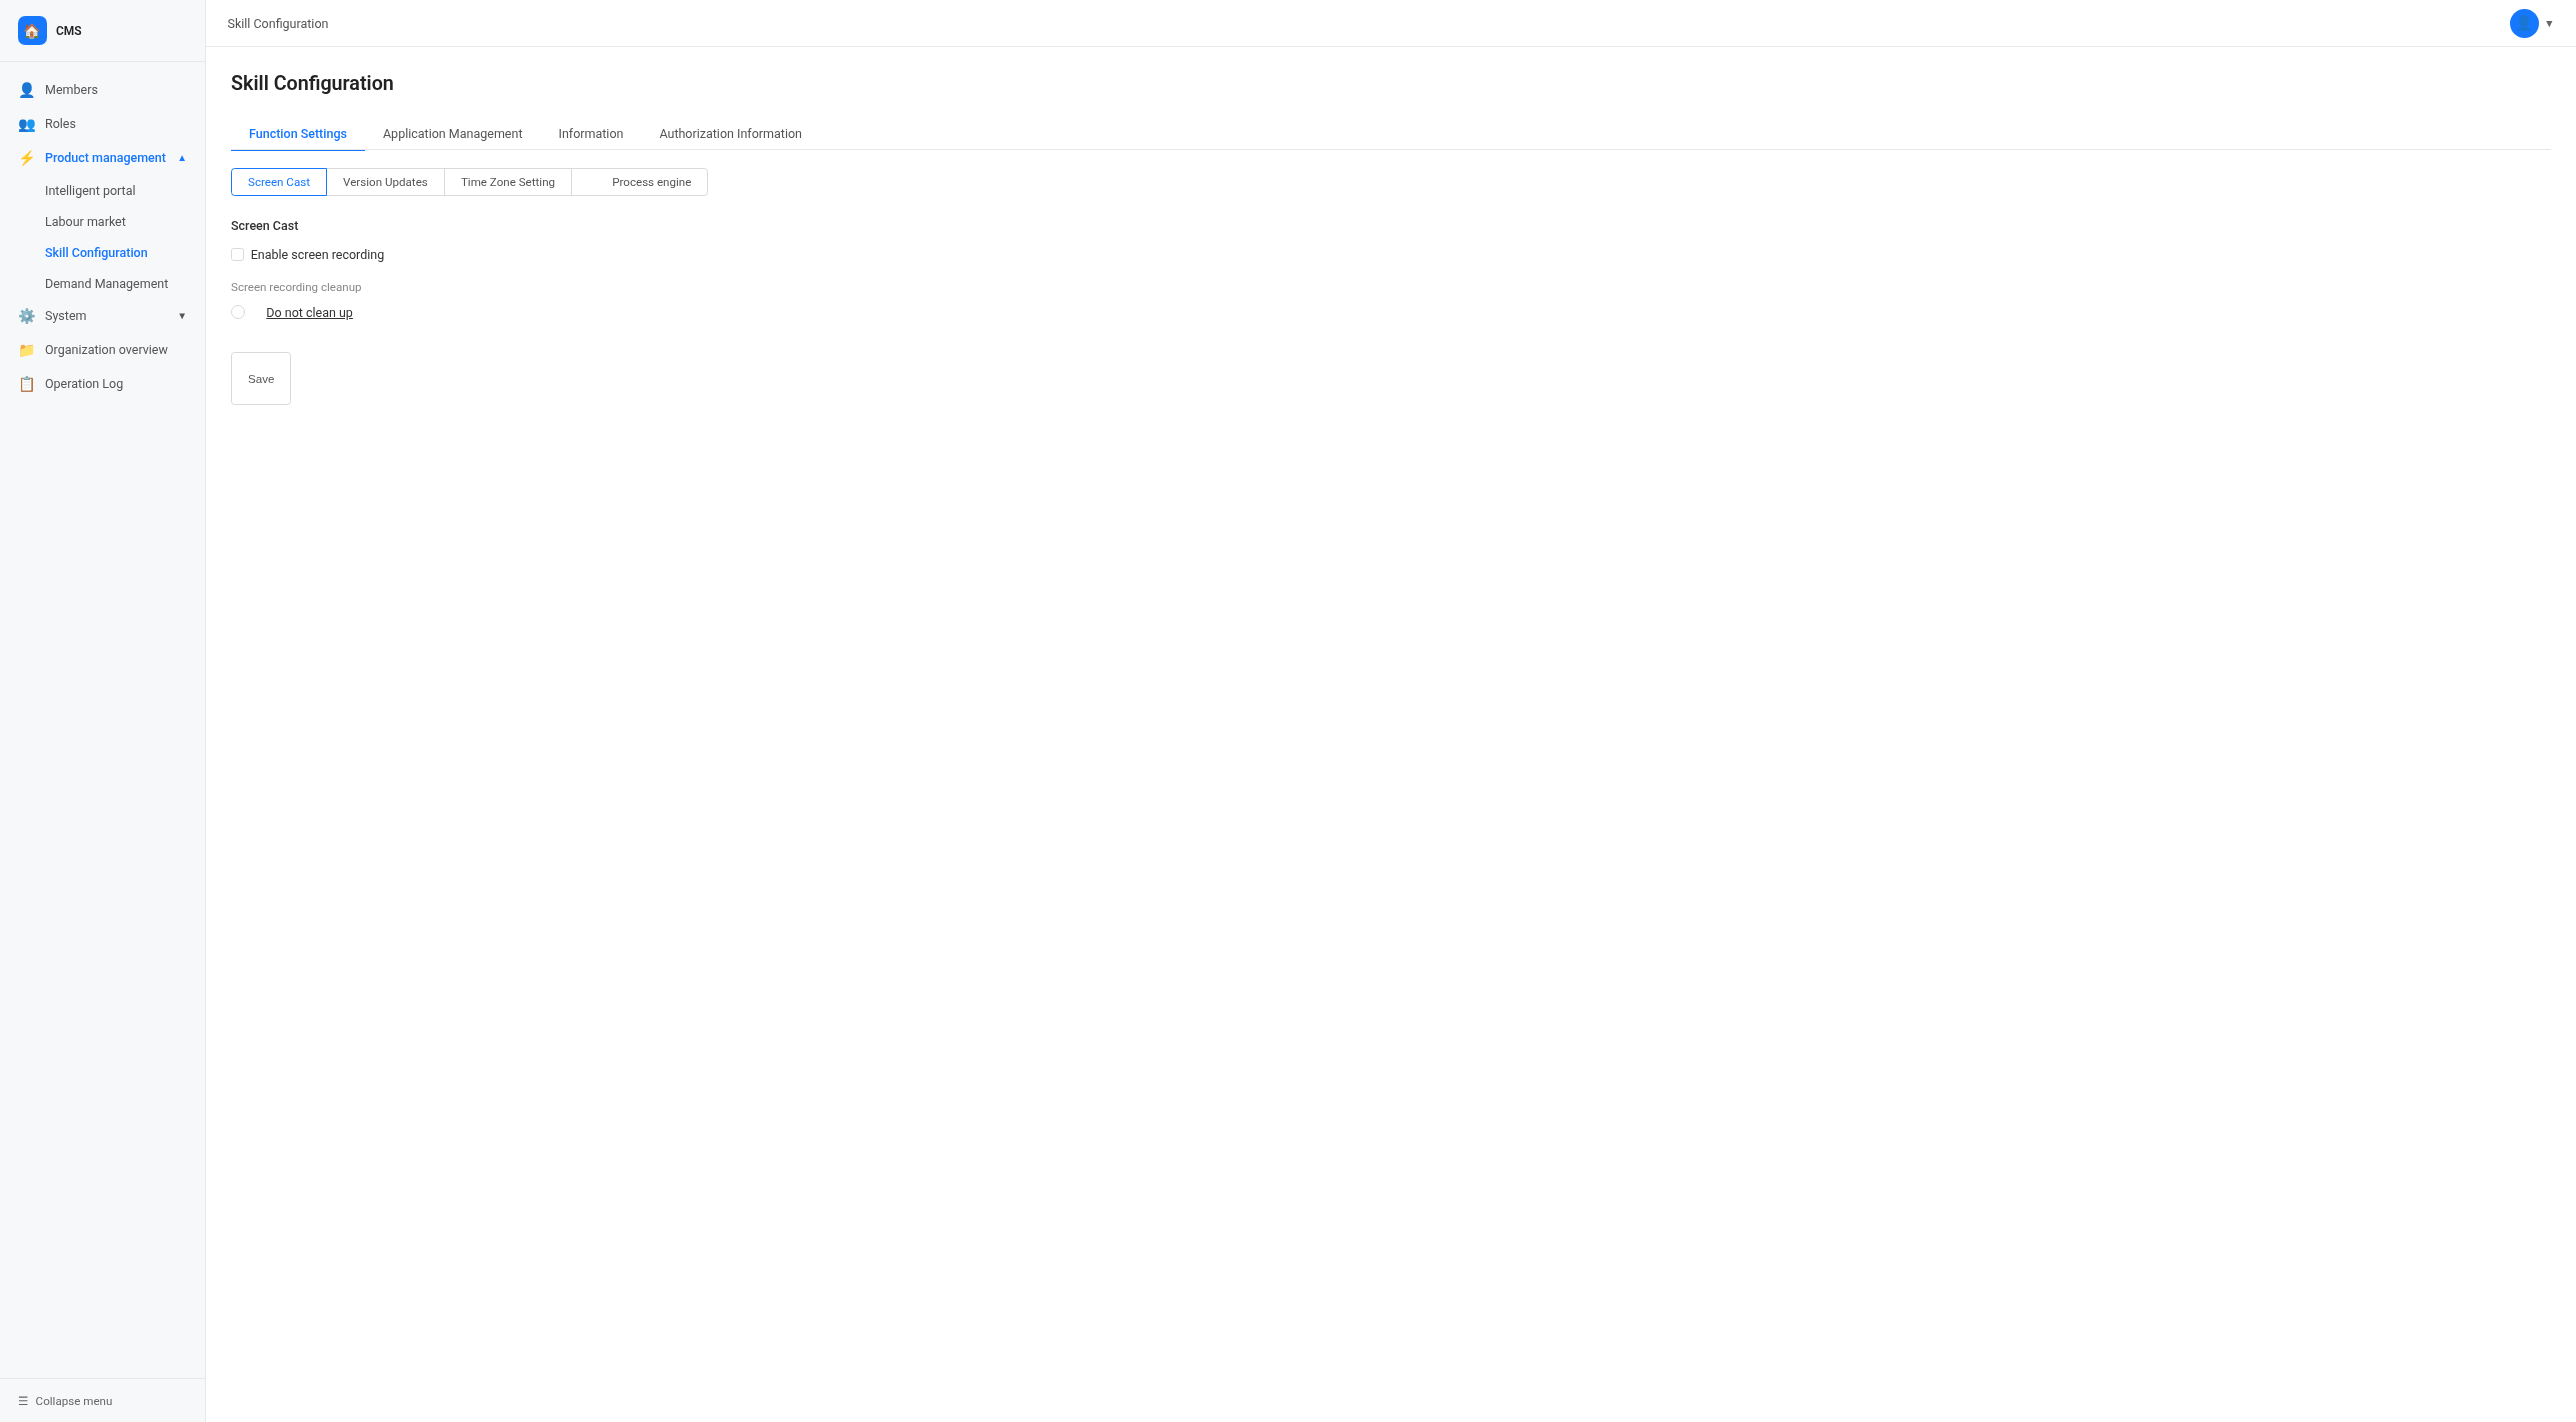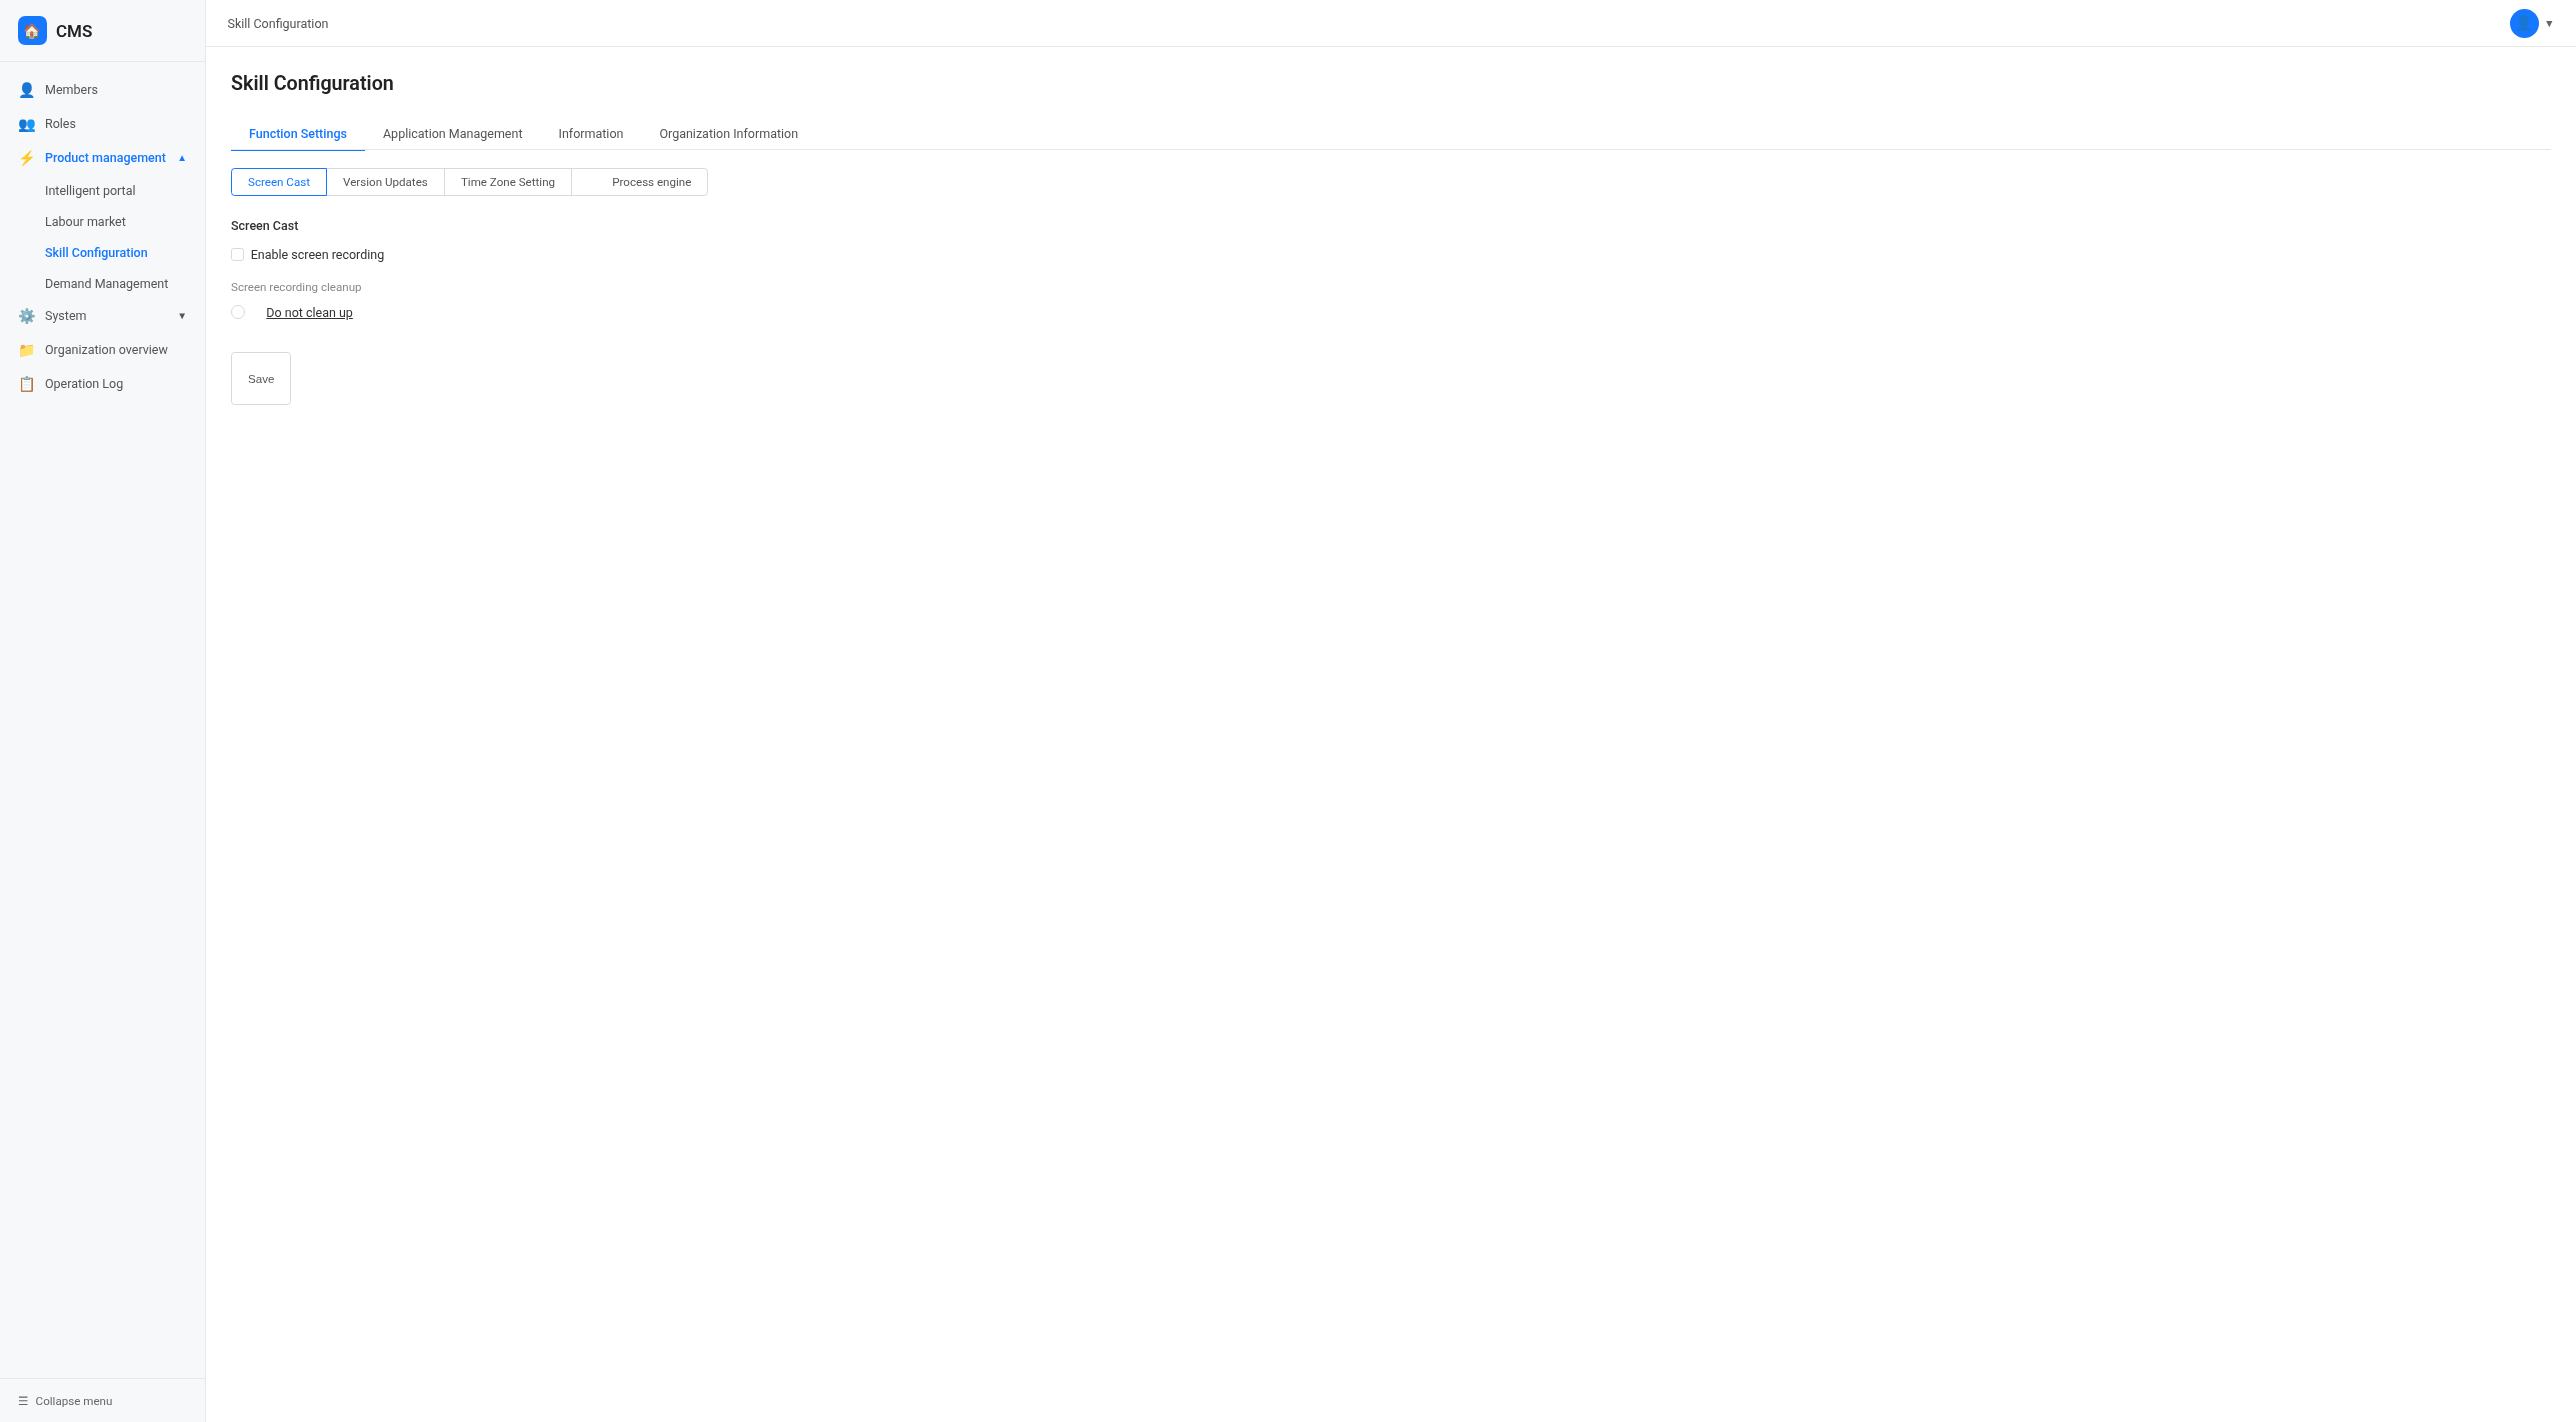--- a/index.html
+++ b/index.html
@@ -27,21 +27,21 @@
       height: 29px;
       background: #1677ff;
       border-radius: 7.2px;
       display: flex;
       align-items: center;
       justify-content: center;
       color: white;
       font-size: 14.3px;
     }
     .logo-text {
-      font-size: 17px;
+      font-size: 12px;
       font-weight: 600;
       color: #222;
     }
     .sidebar-nav {
       flex: 1;
       padding: 10.7px 0;
       overflow-y: auto;
     }
     .nav-item {
       display: flex;
@@ -335,21 +335,21 @@
   </div>
 
   <div class="content">
     <h1 class="page-title">Skill Configuration</h1>
 
     
     <div class="tabs-primary">
       <div class="tab-primary active">Function Settings</div>
       <div class="tab-primary">Application Management</div>
       <div class="tab-primary">Information</div>
-      <div class="tab-primary">Organization Information</div>
+      <div class="tab-primary">Authorization Information</div>
     </div>
 
     
     <div class="tabs-secondary">
       <div class="tab-secondary active">Screen Cast</div>
       <div class="tab-secondary">Version Updates</div>
       <div class="tab-secondary">Time Zone Setting</div>
       <div class="tab-secondary">Process engine</div>
     </div>
 

